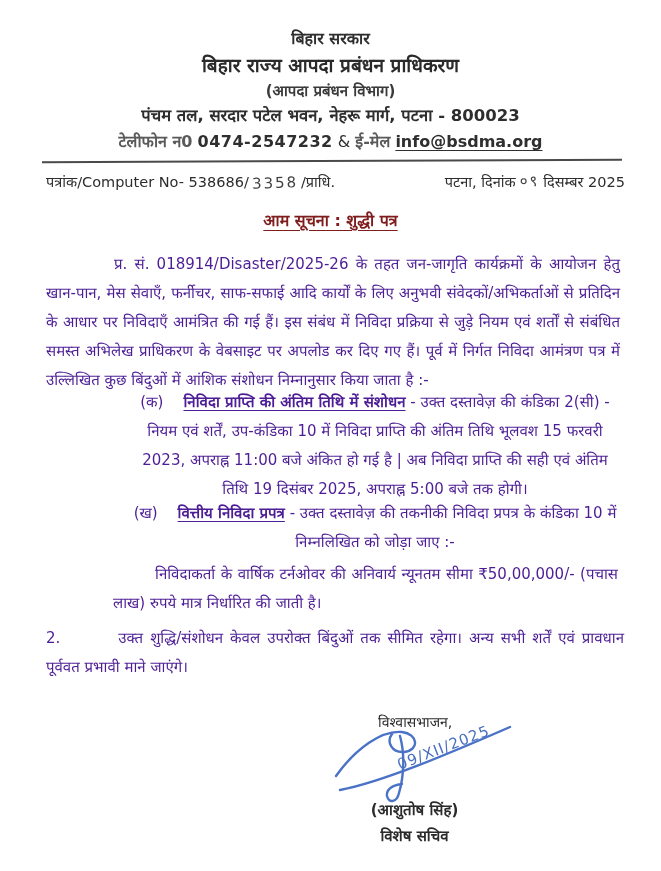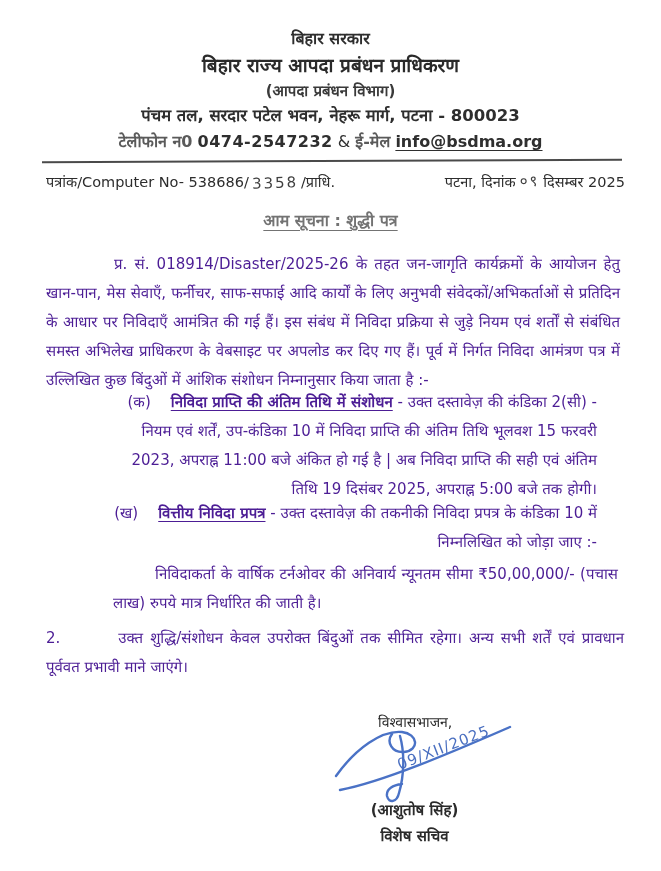--- a/index.html
+++ b/index.html
@@ -45,33 +45,33 @@
   .hand-dark-sm {
     display: inline-block; color: #3f3f3f; letter-spacing: 2px;
     transform: translateY(-1px); margin: 0 4px; font-size: 15px;
   }
 
   
   .doc-title {
     position: absolute; top: 209px; left: 0; right: 0; text-align: center;
     font-size: 16px; font-weight: bold;
     text-decoration: underline; text-underline-offset: 4px;
-    color: #737373;
+    color: #7f1d1d;
   }
 
   .bodytext { font-size: 15px; line-height: 29px; color: #4c1d95; }
 
   
   .para1 {
     position: absolute; top: 250px; left: 46px; width: 574px;
     text-align: justify; text-indent: 68px;
   }
 
   
-  .clause { position: absolute; left: 105px; width: 492px; text-align: right; }
+  .clause { position: absolute; left: 129px; width: 492px; text-align: center; }
   .clause-a { top: 388px; }
   .clause-b { top: 499px; }
   .clause-label { display: inline-block; }
   .clause-gap { display: inline-block; width: 20px; }
   .clause-heading {
     font-weight: bold; text-decoration: underline; text-underline-offset: 3px;
   }
   .clause-b-sub {
     position: absolute; top: 560px; left: 113px; width: 505px;
     text-indent: 42px; text-align: justify;

